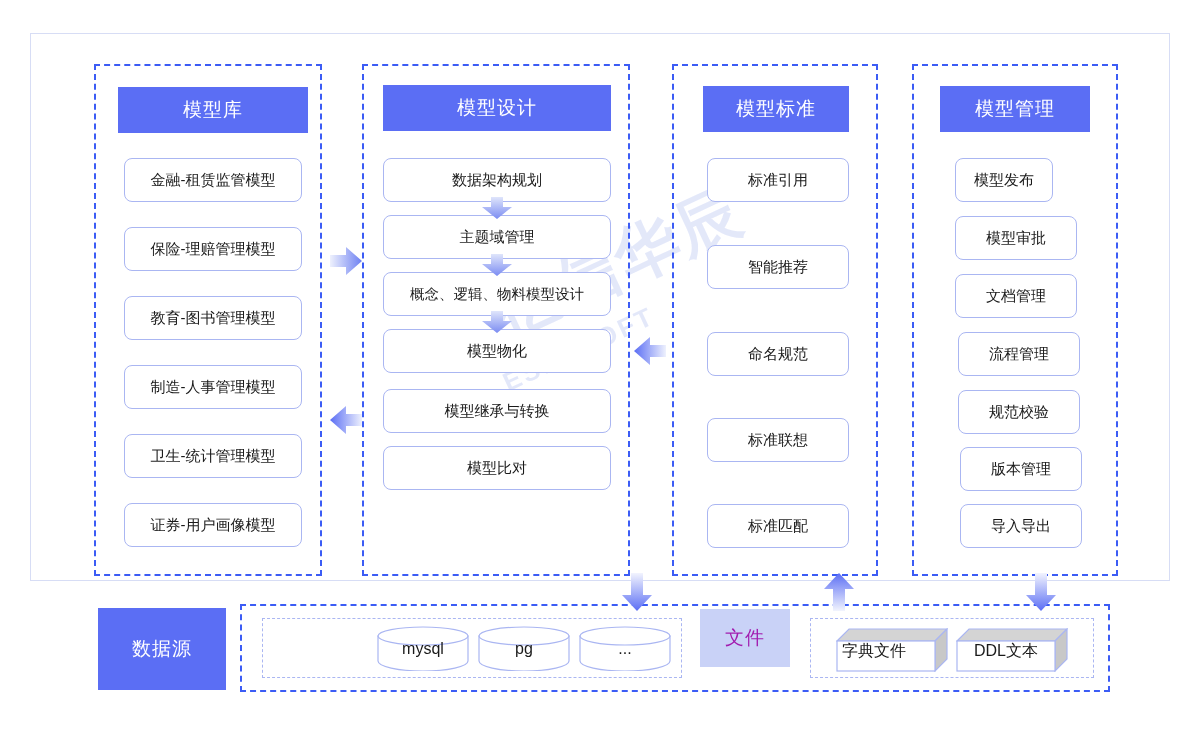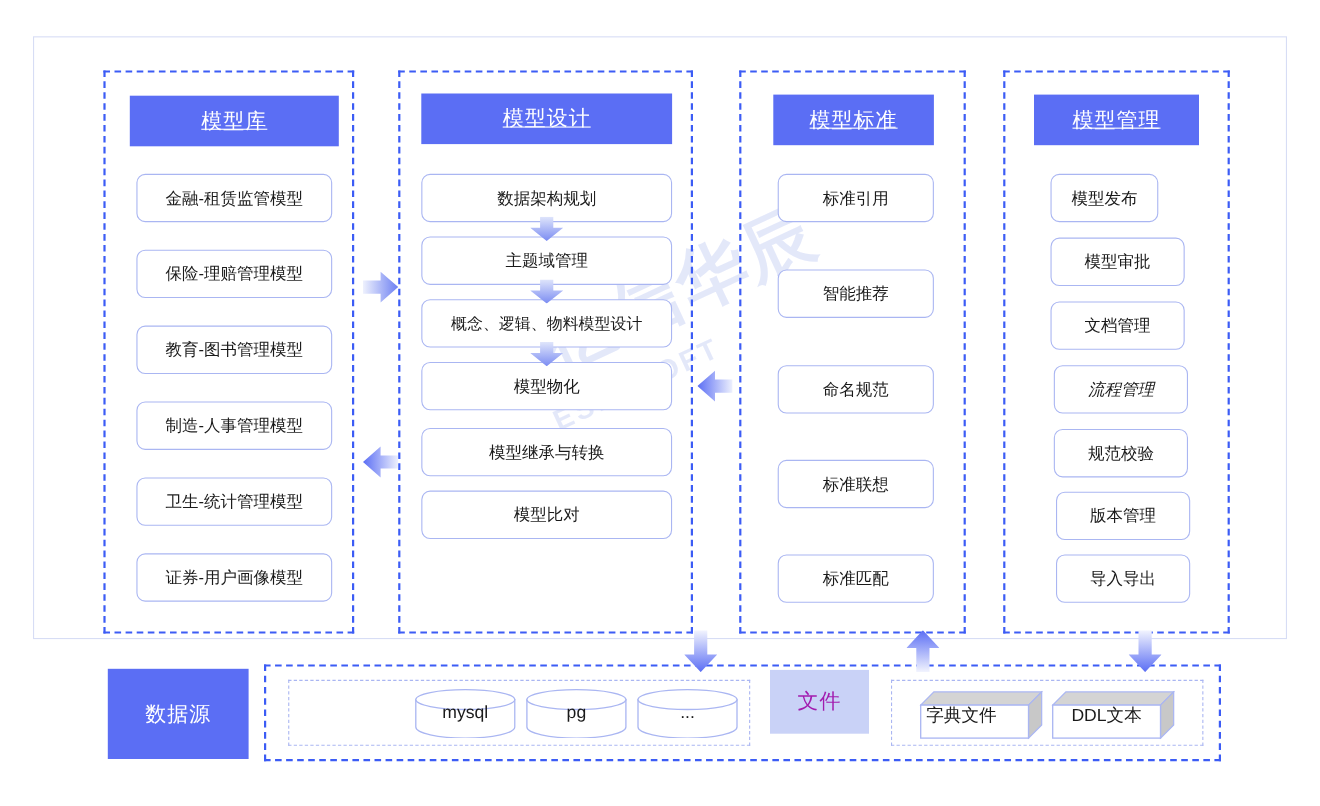--- a/index.html
+++ b/index.html
@@ -50,21 +50,20 @@
   .col-header {
     position: absolute;
     background: #5b6ef4;
     color: #ffffff;
     font-size: 19px;
     display: flex;
     align-items: center;
     justify-content: center;
     letter-spacing: 1px;
     z-index: 5;
-    text-decoration: underline;
   }
   .item-box {
     position: absolute;
     border: 1px solid #aab6f2;
     border-radius: 8px;
     background: #ffffff;
     color: #1a1a1a;
     font-size: 15px;
     display: flex;
     align-items: center;
@@ -211,21 +210,21 @@
 
   <svg class="arrow" style="left:634px; top:335px;" width="32" height="32" viewBox="0 0 32 32">
     <polygon points="32,10 16,10 16,2 0,16 16,30 16,22 32,22" fill="url(#glf)"></polygon>
   </svg>
 
   <div class="column" style="left:912px; top:64px; width:206px; height:512px;"></div>
   <div class="col-header" style="left:940px; top:86px; width:150px; height:46px;">模型管理</div>
   <div class="item-box" style="left:955px; top:158px; width:98px; height:44px;">模型发布</div>
   <div class="item-box" style="left:955px; top:216px; width:122px; height:44px;">模型审批</div>
   <div class="item-box" style="left:955px; top:274px; width:122px; height:44px;">文档管理</div>
-  <div class="item-box" style="left:958px; top:332px; width:122px; height:44px;font-style:italic;">流程管理</div>
+  <div class="item-box" style="left:958px; top:332px; width:122px; height:44px;">流程管理</div>
   <div class="item-box" style="left:958px; top:390px; width:122px; height:44px;">规范校验</div>
   <div class="item-box" style="left:960px; top:447px; width:122px; height:44px;">版本管理</div>
   <div class="item-box" style="left:960px; top:504px; width:122px; height:44px;">导入导出</div>
 
   <svg class="arrow" style="left:622px; top:573px;" width="30" height="38" viewBox="0 0 30 38">
     <defs>
         <linearGradient id="gdn2" x1="0" y1="0" x2="0" y2="1">
       <stop offset="0%" stop-color="#f2f4fe"></stop>
           <stop offset="100%" stop-color="#5b6ef4"></stop>
     </linearGradient>

